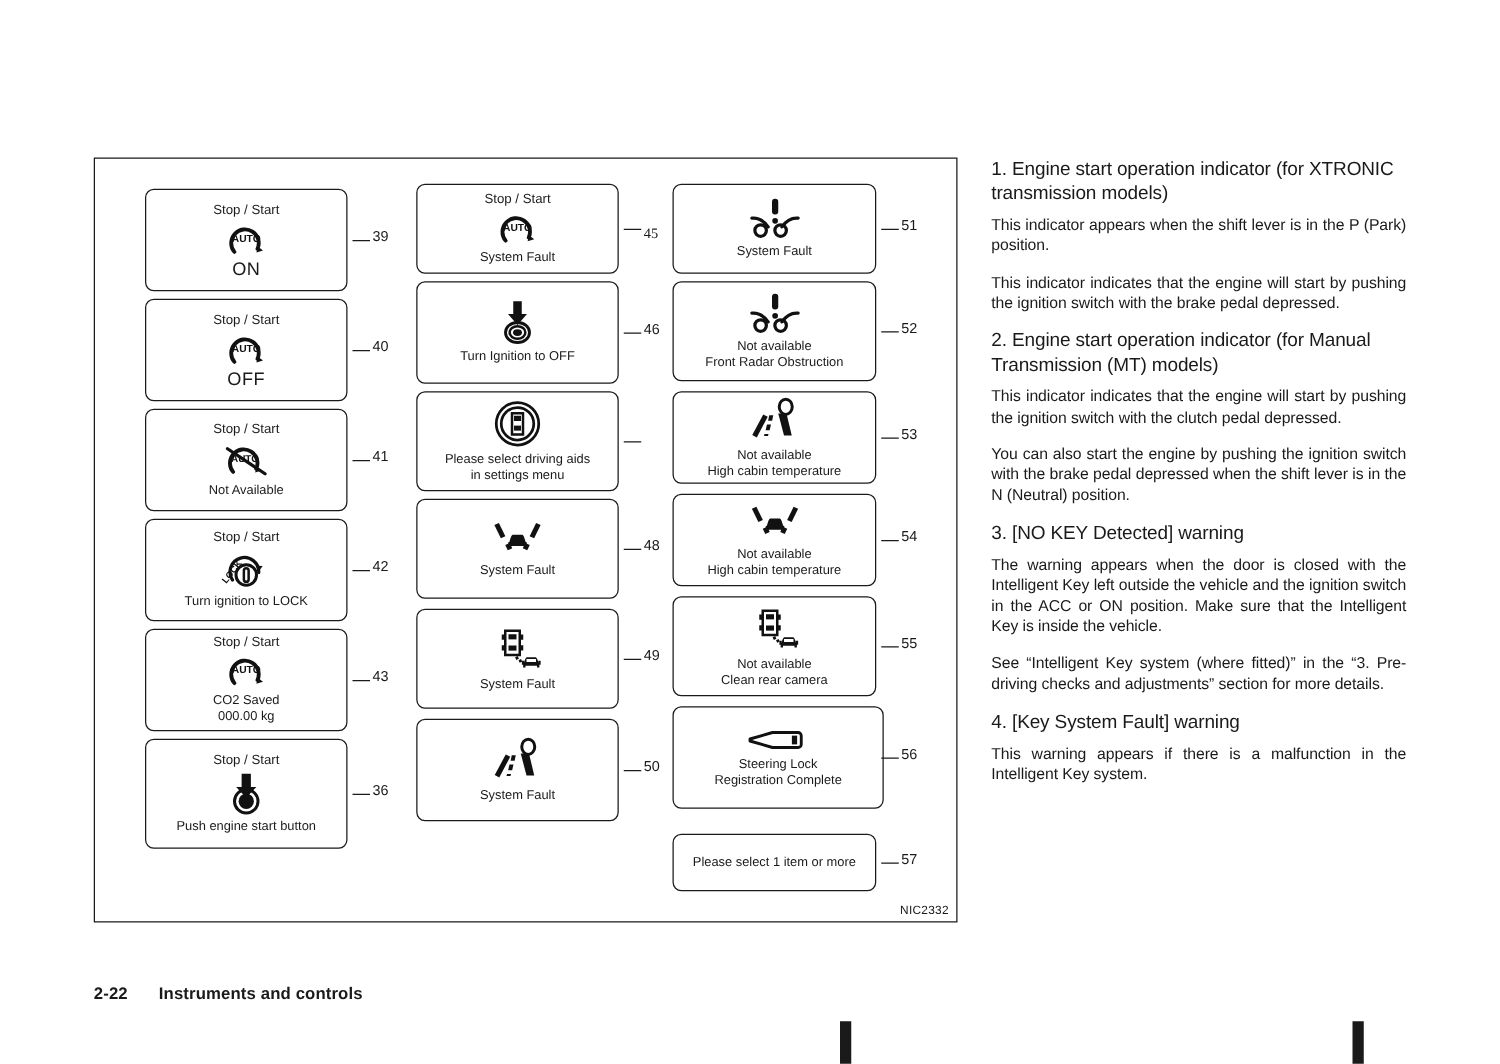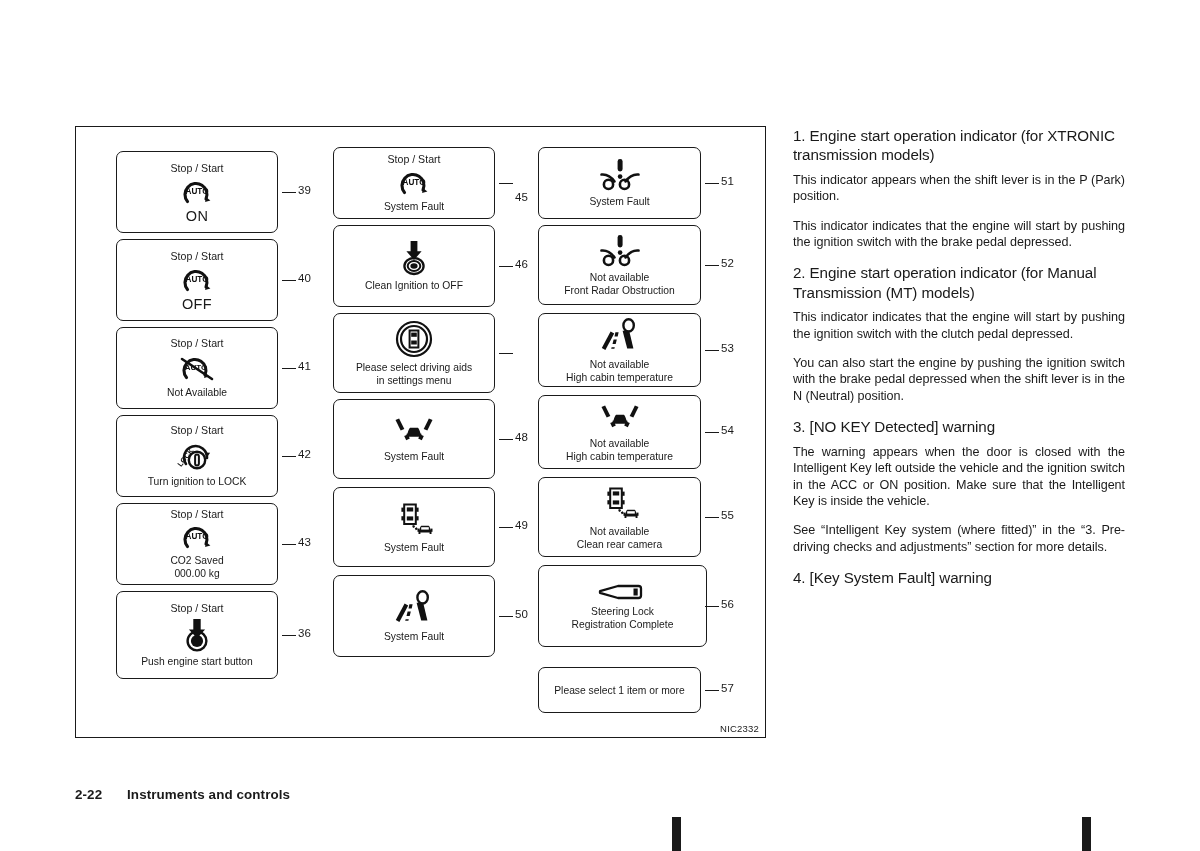--- a/index.html
+++ b/index.html
@@ -227,32 +227,32 @@
       <path d="M10.5 24.5 A11 11 0 1 1 29 22"></path>
     </g>
     <path d="M29.2 20.2 l4.2 3.2 -5.3 1.6 z" fill="#111"></path>
     <text x="20" y="16.6" font-family="Liberation Sans, sans-serif" font-size="8.2" font-weight="bold" text-anchor="middle" fill="#111">AUTO</text>
   </svg>
               </div>
               <div class="t cap">System Fault</div>
             </div>
           </div>
           <div class="lead" style="left: 166px; top: 56px; width: 14px;"></div>
-          <div class="num" style="left: 182px; top: 64px;">45</div>
+          <div class="num" style="left: 182px; top: 54px; font-family: Liberation Serif, serif;">45</div>
           <div class="cell" style="left: 0px; top: 98px; width: 162px; height: 82px;">
             <div class="scrn">
               <div class="ic">
                 <svg width="36" height="38" viewBox="0 0 36 38">
     <path d="M14.6 2 h6.8 v10.2 h4.2 L18 21 L10.4 12.2 h4.2 z" fill="#111"></path>
     <ellipse cx="18" cy="27" rx="9.6" ry="8" fill="none" stroke="#111" stroke-width="2.3"></ellipse>
     <ellipse cx="18" cy="27" rx="6.3" ry="5" fill="none" stroke="#111" stroke-width="2"></ellipse>
     <ellipse cx="18" cy="27" rx="3.6" ry="2.7" fill="#111"></ellipse>
   </svg>
               </div>
-              <div class="t cap">Clean Ignition to OFF</div>
+              <div class="t cap">Turn Ignition to OFF</div>
             </div>
           </div>
           <div class="lead" style="left: 166px; top: 139px; width: 14px;"></div>
           <div class="num" style="left: 182px; top: 131px;">46</div>
           <div class="cell" style="left: 0px; top: 186px; width: 162px; height: 80px;">
             <div class="scrn">
               <div class="ic">
                 <svg width="40" height="40" viewBox="0 0 40 40">
     <circle cx="20" cy="20" r="17" fill="none" stroke="#111" stroke-width="2.2"></circle>
     <circle cx="20" cy="20" r="13" fill="none" stroke="#111" stroke-width="2.2"></circle>
@@ -479,20 +479,21 @@
     <h2 class="h">1. Engine start operation indicator (for XTRONIC transmission models)</h2>
     <p class="p">This indicator appears when the shift lever is in the P (Park) position.</p>
     <p class="p">This indicator indicates that the engine will start by pushing the ignition switch with the brake pedal depressed.</p>
     <h2 class="h">2. Engine start operation indicator (for Manual Transmission (MT) models)</h2>
     <p class="p">This indicator indicates that the engine will start by pushing the ignition switch with the clutch pedal depressed.</p>
     <p class="p">You can also start the engine by pushing the ignition switch with the brake pedal depressed when the shift lever is in the N (Neutral) position.</p>
     <h2 class="h">3. [NO KEY Detected] warning</h2>
     <p class="p">The warning appears when the door is closed with the Intelligent Key left outside the vehicle and the ignition switch in the ACC or ON position. Make sure that the Intelligent Key is inside the vehicle.</p>
     <p class="p">See “Intelligent Key system (where fitted)” in the “3. Pre-driving checks and adjustments” section for more details.</p>
     <h2 class="h">4. [Key System Fault] warning</h2>
+    <p class="p last">This warning appears if there is a malfunction in the Intelligent Key system.</p>
   </div>
 
   <div class="footer">
     <span class="pg">2-22</span>
     <span>Instruments and controls</span>
   </div>
   <div class="crop-l"></div>
   <div class="crop-r"></div>
 
 </div>

